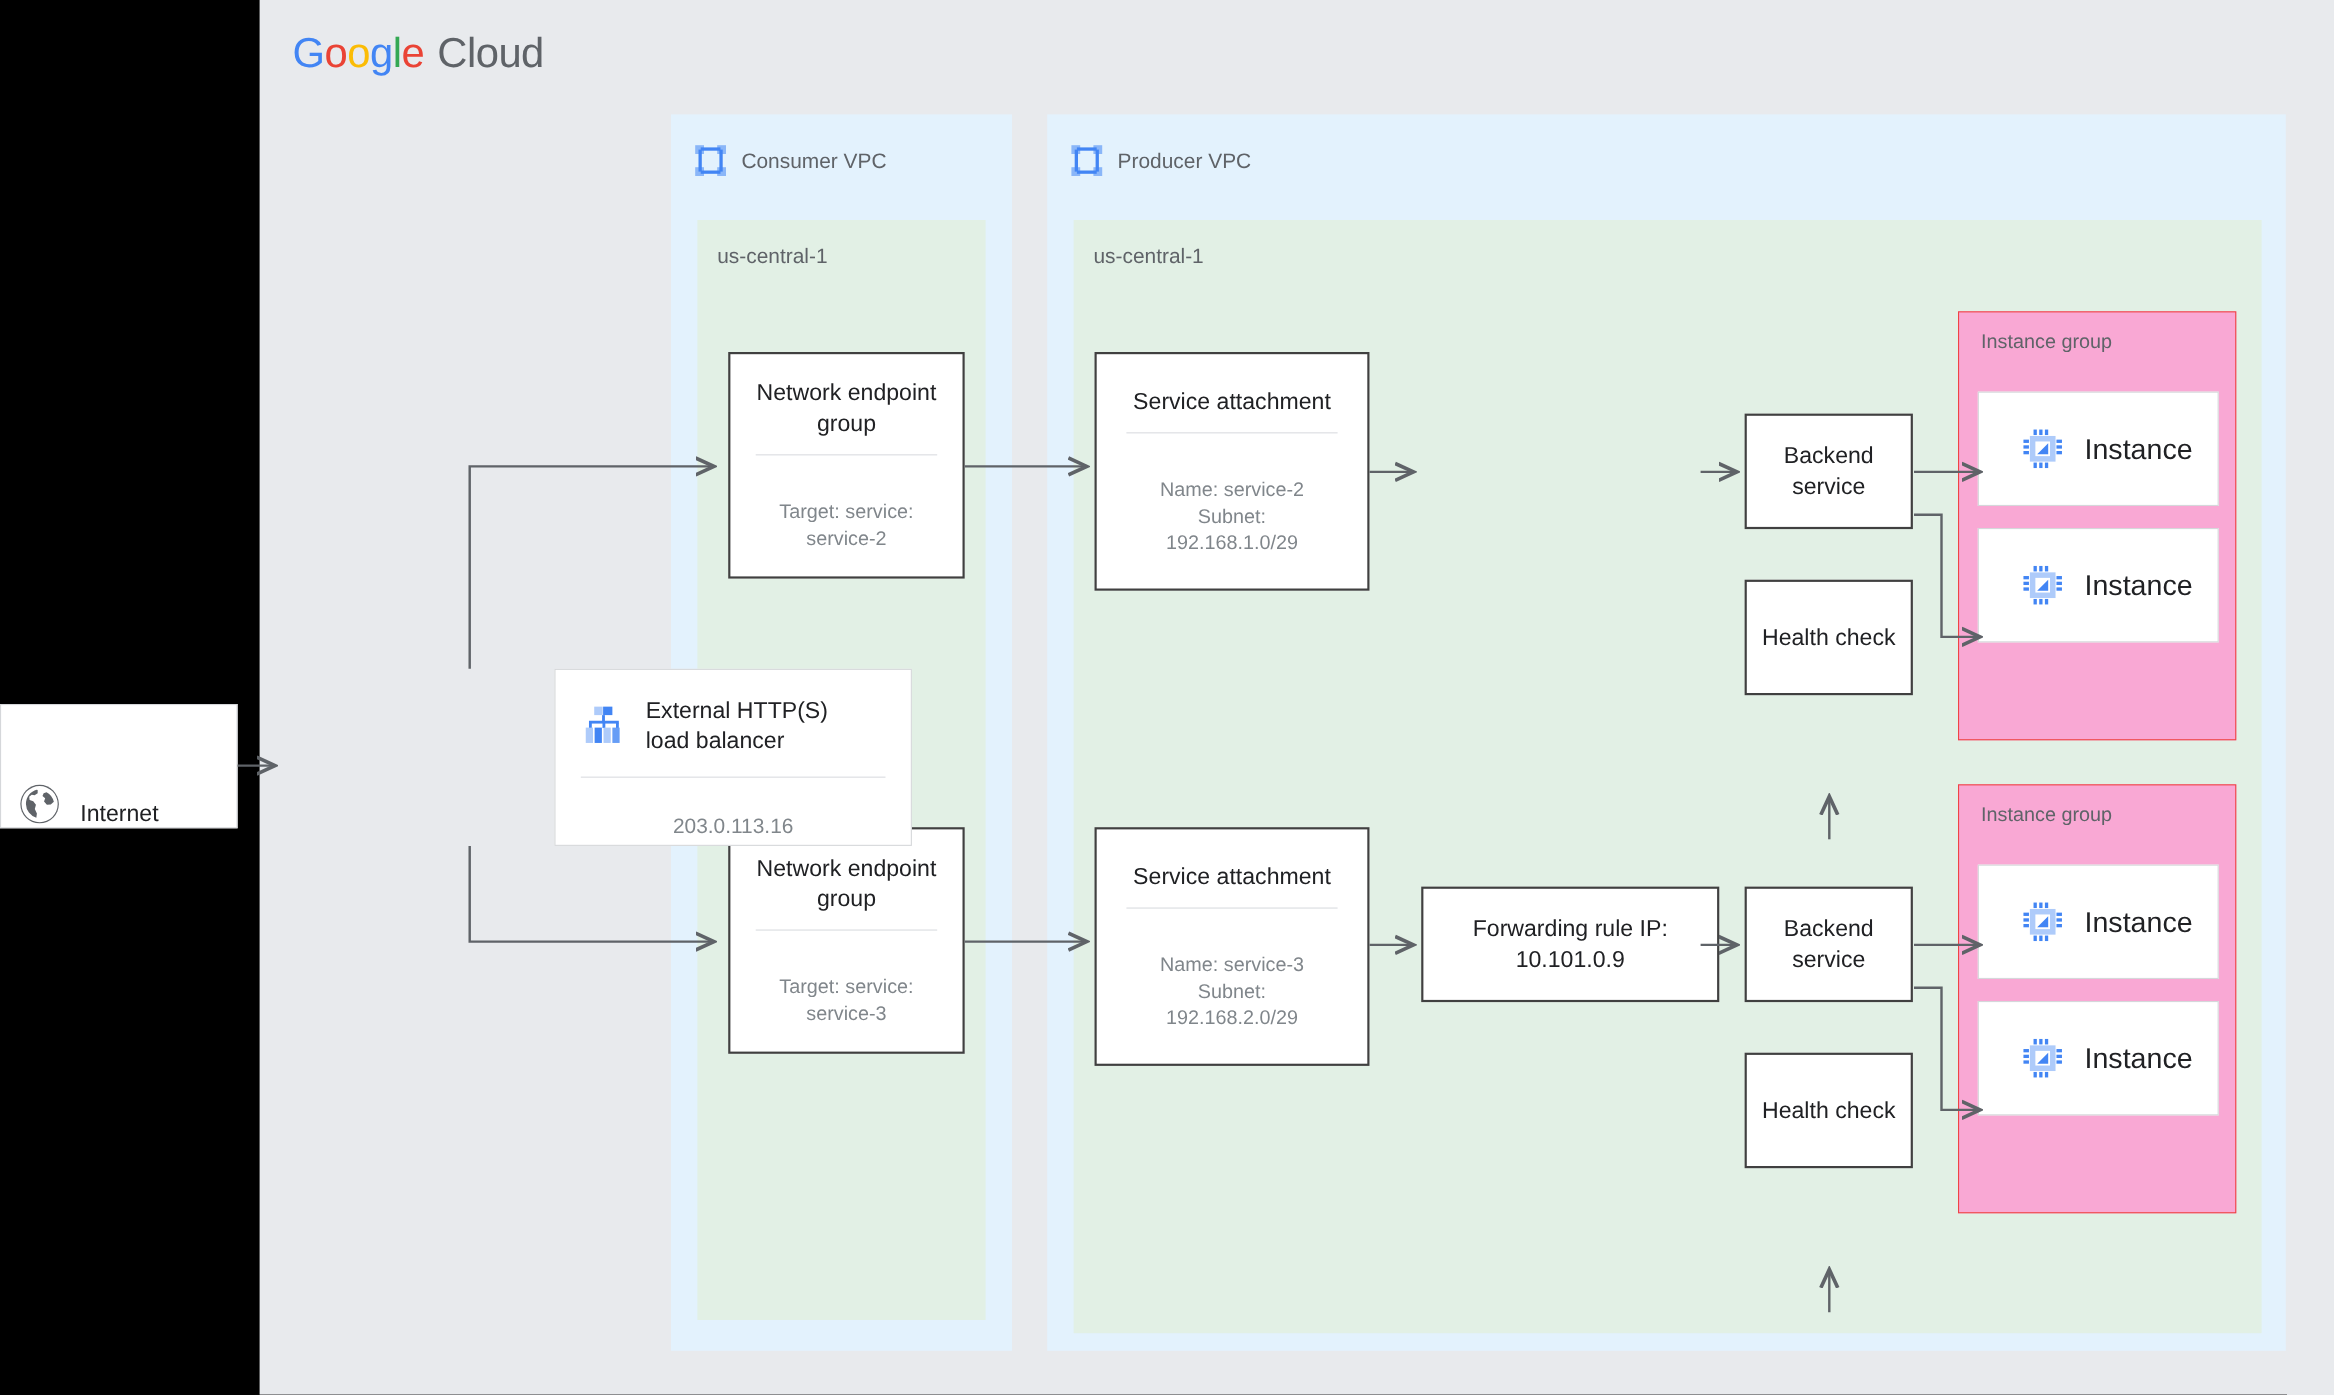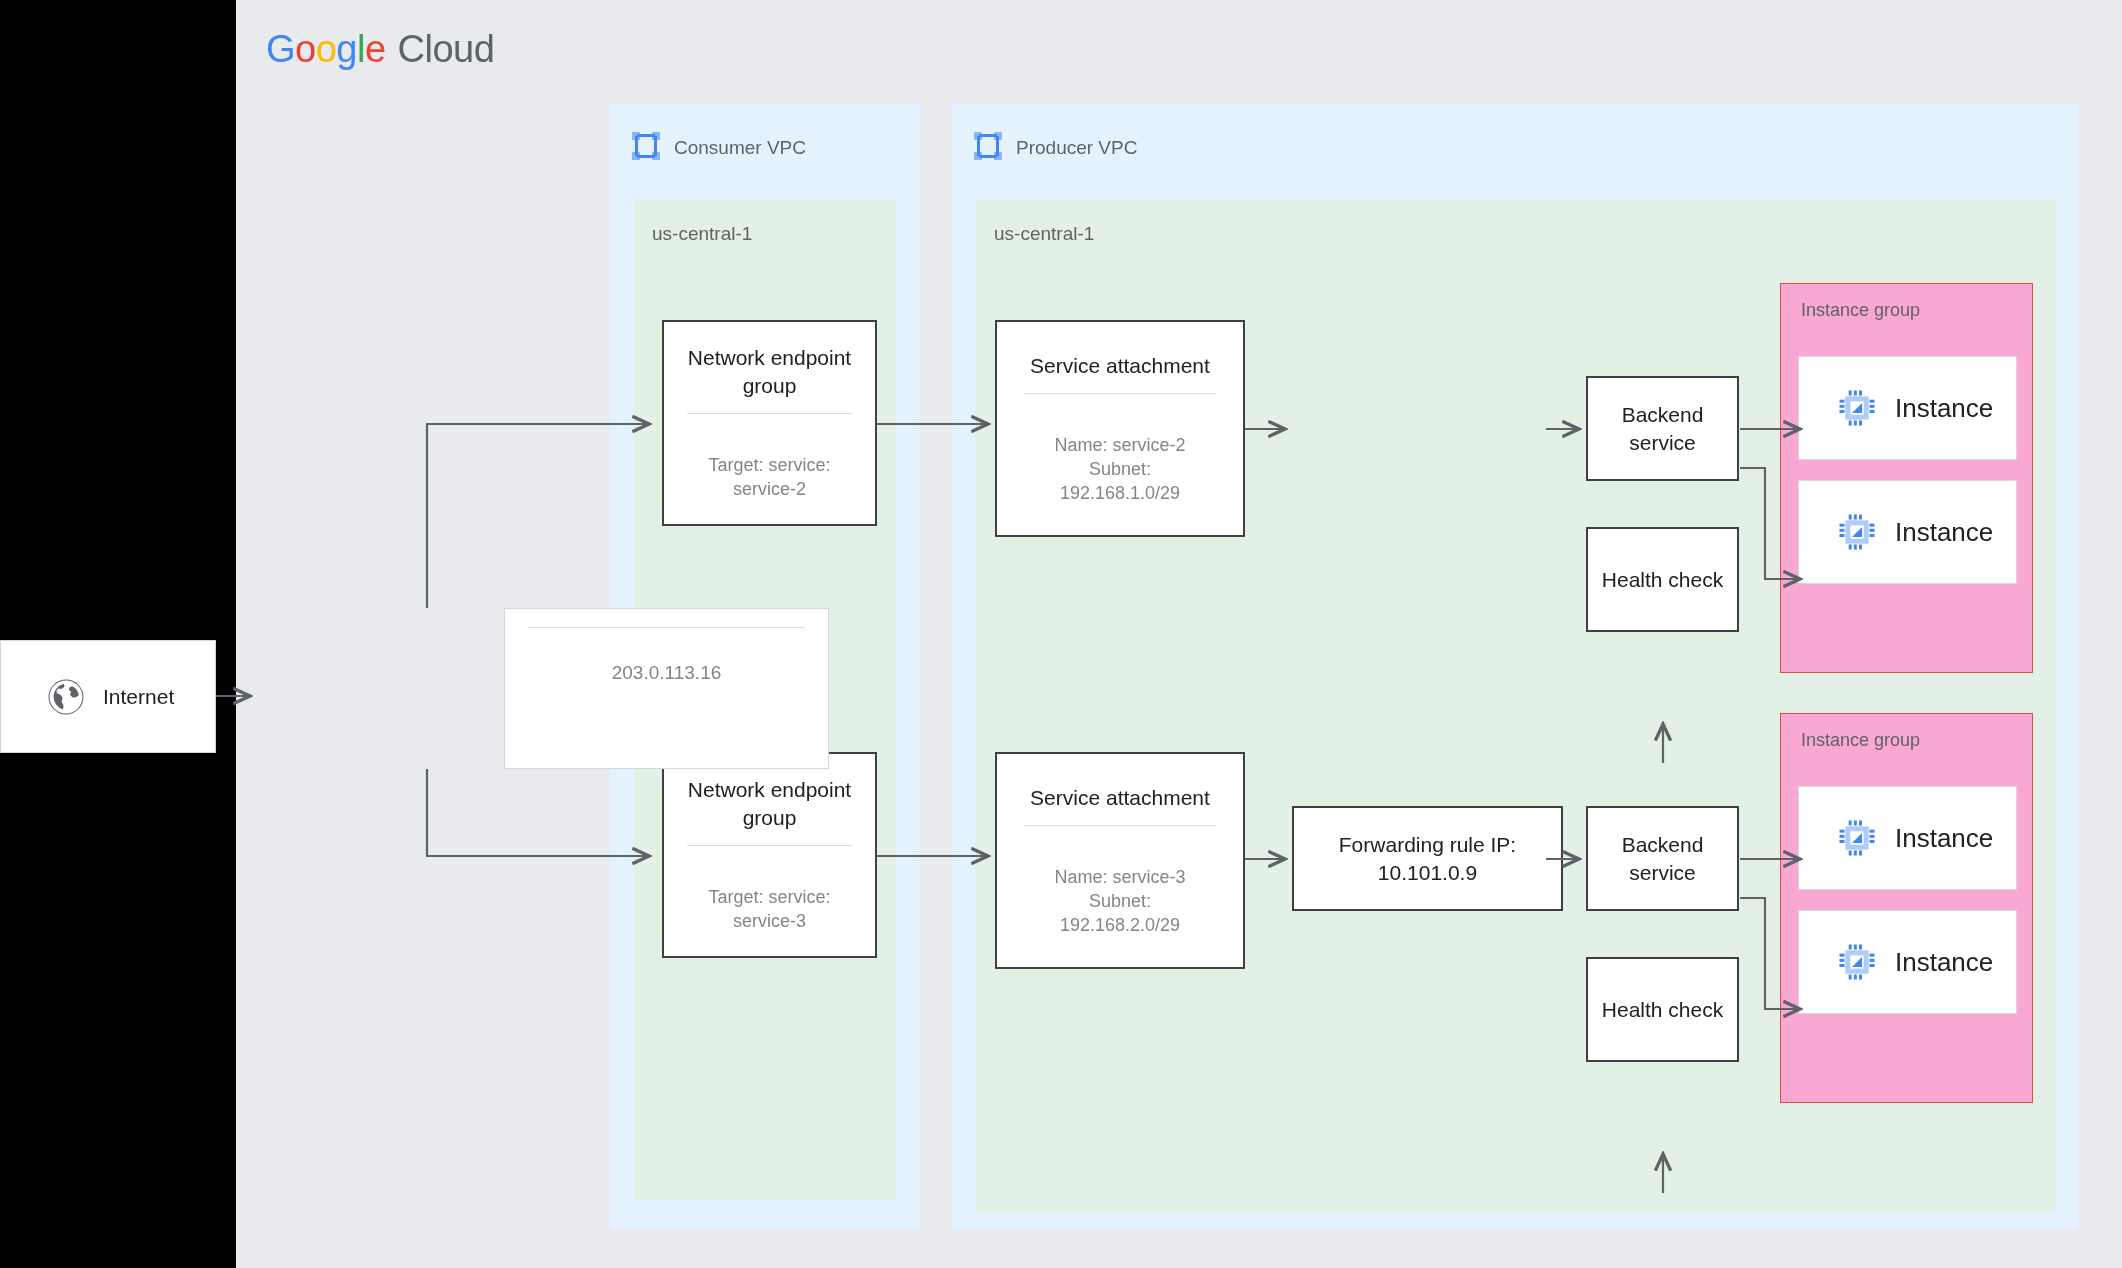--- a/index.html
+++ b/index.html
@@ -72,21 +72,21 @@
   }
   .node-sub {
     color: #80868b; font-size: 18px; text-align: center; line-height: 1.32;
     white-space: pre-line; padding: 0 6px; margin-top: 28px;
   }
 
   
   .internet-box {
     position: absolute; left: 0; top: 640px; width: 216px; height: 113px;
     background: #fff; border: 1px solid #d5d7da;
-    display: flex; align-items: center; gap: 16px; padding-left: 44px;
+    display: flex; align-items: flex-end; gap: 16px; padding-left: 14px;
   }
   .internet-label { font-size: 21px; color: #202124; }
 
   
   .lb-box {
     position: absolute; left: 268px; top: 608px; width: 325px; height: 161px;
     background: #fff; border: 1px solid #d5d7da;
   }
   .lb-head { display: flex; align-items: center; gap: 16px; padding: 24px 0 0 22px; }
   .lb-head-text { font-size: 21px; color: #202124; line-height: 1.3; white-space: pre-line; }
@@ -323,20 +323,39 @@
               <rect x="19.5" y="10.1" width="3" height="1.8"></rect>
               <rect x="19.5" y="13.2" width="3" height="1.8"></rect>
             </g>
           </svg>
         </span>
         <span class="inst-label">Instance</span>
       </div>
     </div>
 
     <div class="lb-box">
+      <div class="lb-head">
+        <span>
+          <svg class="icon-svg" width="44" height="44" viewBox="0 0 24 24">
+            <rect x="7.2" y="2.4" width="4.2" height="4.2" fill="#aecbfa"></rect>
+            <rect x="11.6" y="2.4" width="4.6" height="4.2" fill="#4285F4"></rect>
+            <rect x="11.1" y="6.6" width="1.4" height="3.2" fill="#4285F4"></rect>
+            <rect x="4.6" y="9.4" width="14.8" height="1.4" fill="#4285F4"></rect>
+            <rect x="4.6" y="10.4" width="1.4" height="2.6" fill="#4285F4"></rect>
+            <rect x="11.3" y="10.4" width="1.4" height="2.6" fill="#4285F4"></rect>
+            <rect x="18" y="10.4" width="1.4" height="2.6" fill="#4285F4"></rect>
+            <rect x="3" y="12.8" width="3.6" height="7.6" fill="#aecbfa"></rect>
+            <rect x="7.4" y="12.8" width="3.6" height="7.6" fill="#4285F4"></rect>
+            <rect x="11.8" y="12.8" width="3.6" height="7.6" fill="#aecbfa"></rect>
+            <rect x="16.2" y="12.8" width="3.6" height="7.6" fill="#669df6"></rect>
+          </svg>
+        </span>
+        <span class="lb-head-text">External HTTP(S)
+load balancer</span>
+      </div>
       <div class="lb-divider"></div>
       <div class="lb-ip">203.0.113.16</div>
     </div>
 
   </div>
 
   <svg class="edges">
     <defs>
       <marker id="ah" markerWidth="9" markerHeight="9" refX="7.6" refY="4.5" orient="auto" markerUnits="strokeWidth">
         <path d="M0,1 L7.6,4.5 L0,8" fill="none" stroke="#5f6368" stroke-width="1.5"></path>

